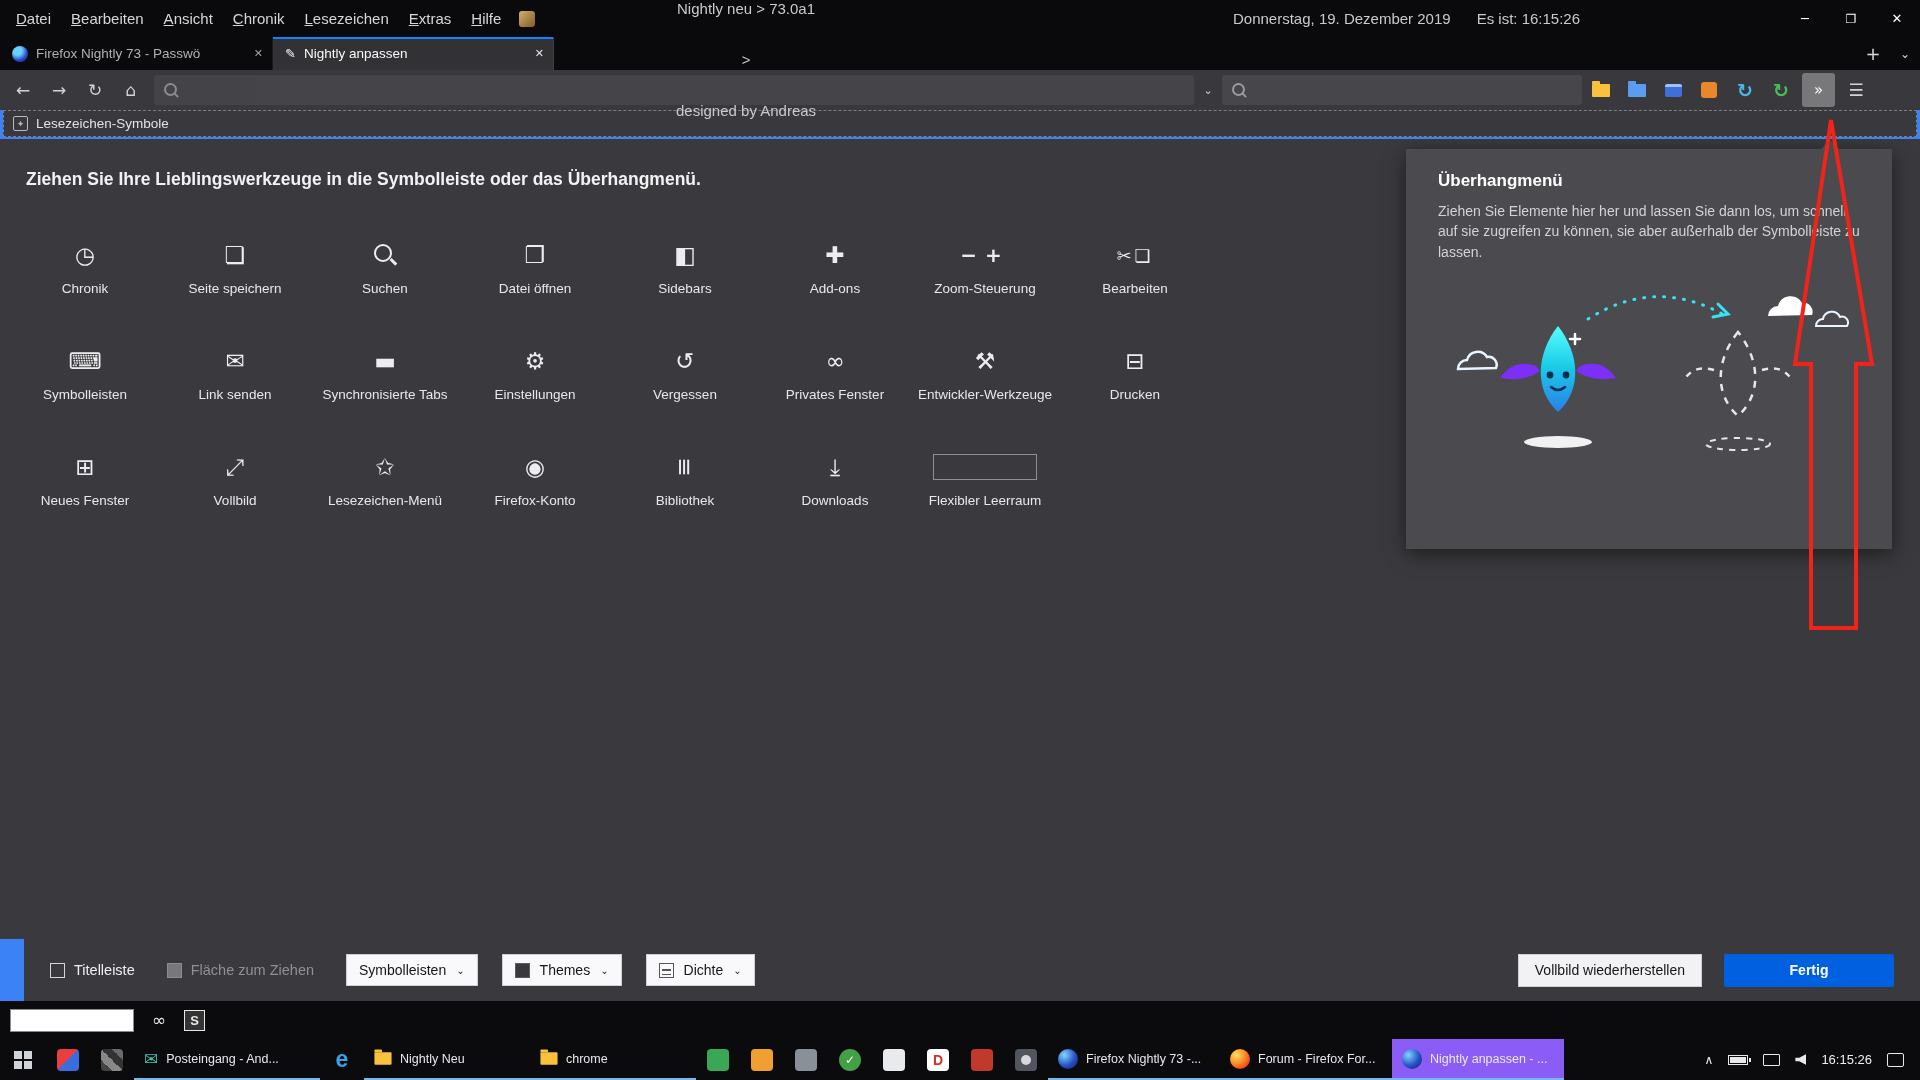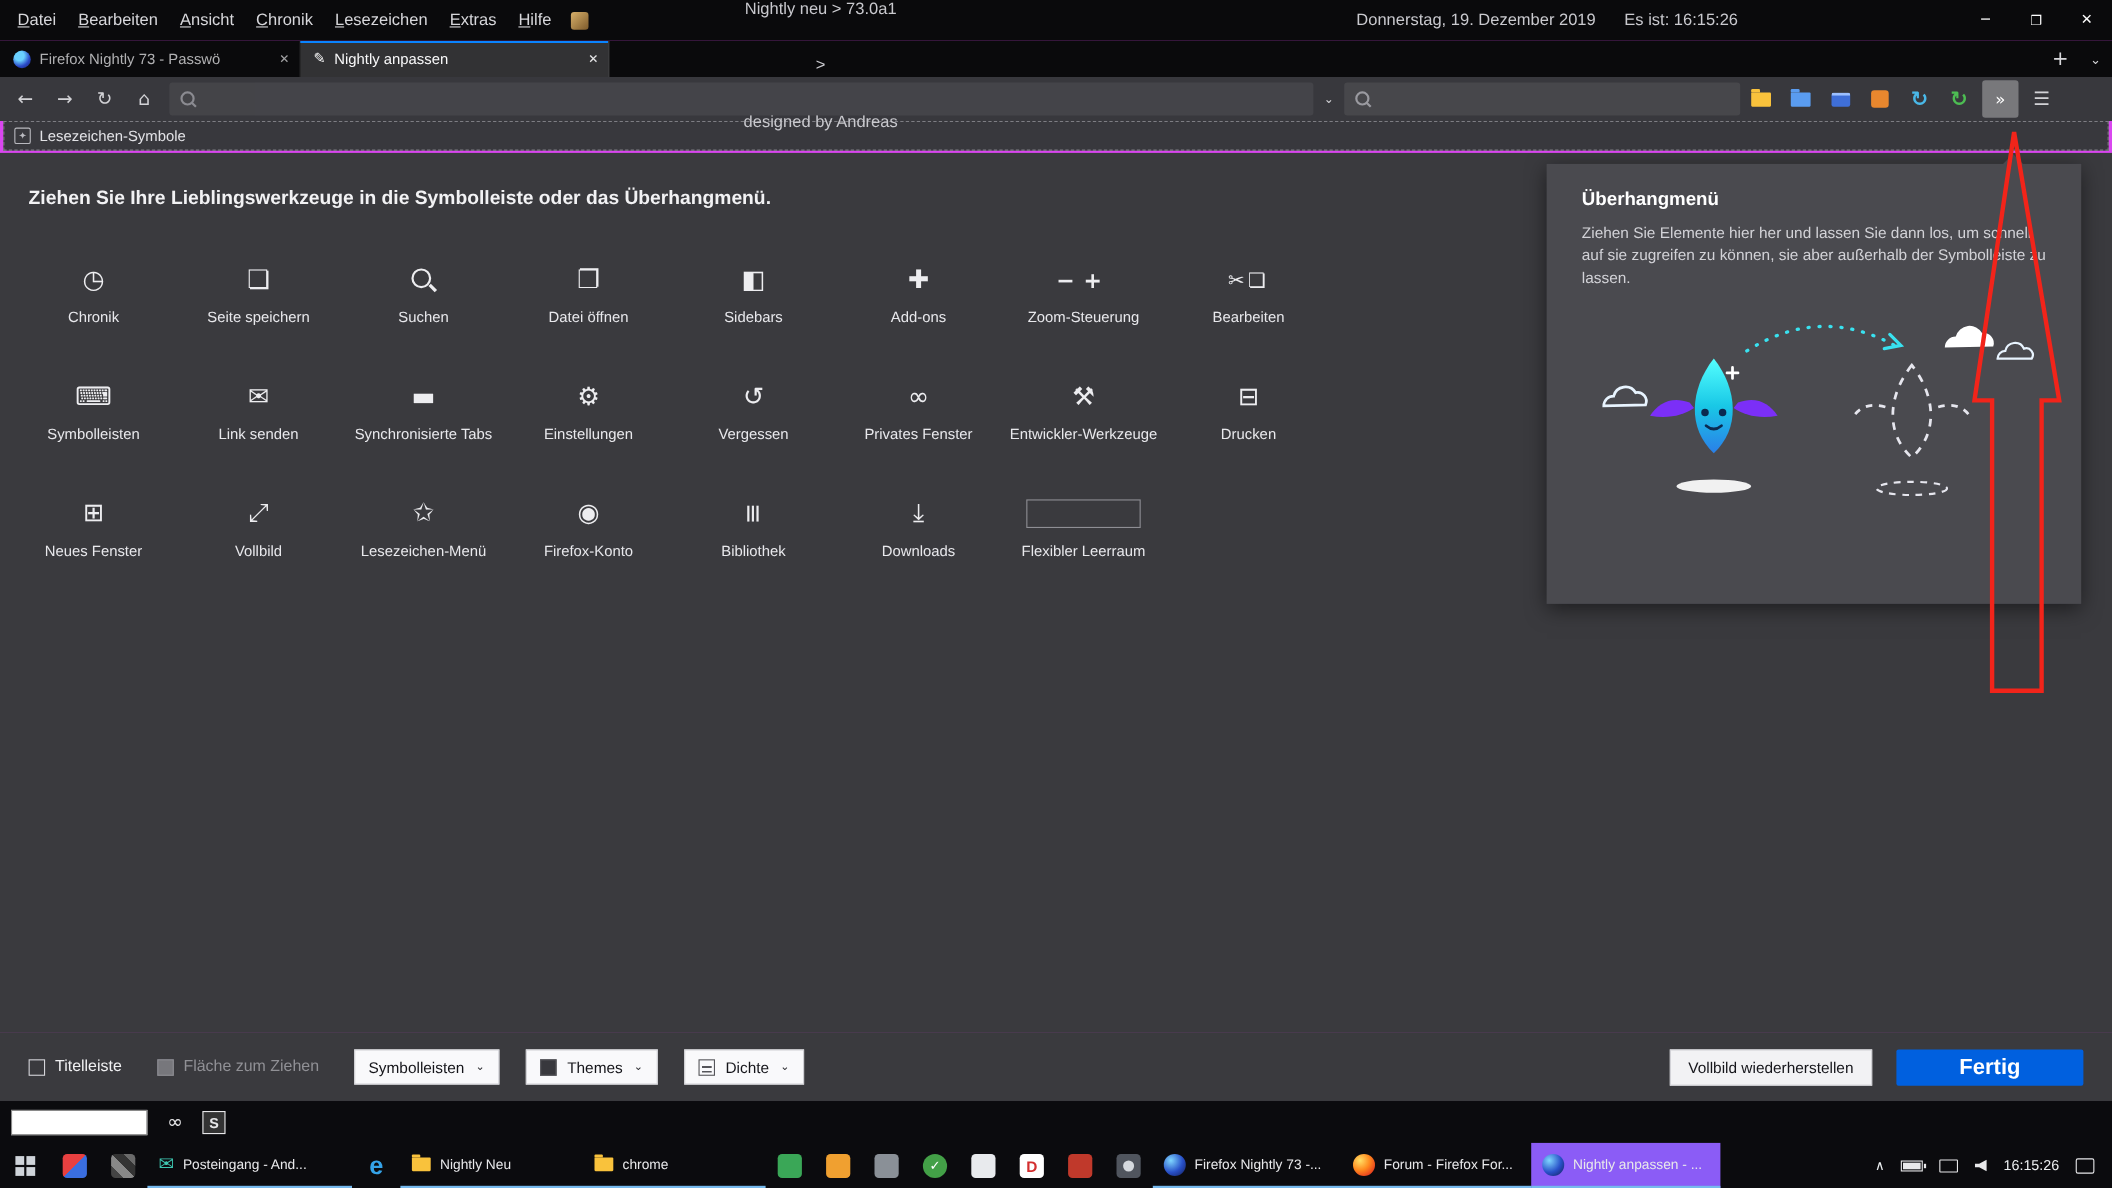--- a/index.html
+++ b/index.html
@@ -2,21 +2,21 @@
 <html><head>
 <meta charset="utf-8">
 <style>
   * { margin:0; padding:0; box-sizing:border-box; }
   html,body { width:1920px; height:1080px; }
   body { font-family:"Liberation Sans","DejaVu Sans",sans-serif; background:#000; overflow:hidden; cursor:default; }
   .glyph { font-family:"DejaVu Sans","Liberation Sans",sans-serif; }
   .screen { position:relative; width:1920px; height:1080px; background:#0b0b0d; }
 
   
-  .window { position:absolute; top:0; left:0; right:0; height:1001px; display:flex; flex-direction:column; background:#d946ef; }
+  .window { position:absolute; top:0; left:0; right:0; height:1001px; display:flex; flex-direction:column; background:#3b82f6; }
 
   
   .menubar { position:relative; height:37px; flex:none; background:#0a0a0c; display:flex; align-items:center; color:#d7d7db; font-size:15px; padding:0 0 0 6px; }
   .menus { display:flex; align-items:center; }
   .menu-item { display:inline-block; padding:0 10px; }
   .menu-item::first-letter { text-decoration:underline; }
   .mb-icon { width:16px; height:16px; border-radius:3px; margin-left:8px; background:linear-gradient(135deg,#d8b06a,#7c5a2b); }
   .mb-center { position:absolute; left:676px; top:0; height:37px; display:flex; align-items:center; gap:34px; color:#c9c9ce;flex-direction:column; }
   .mb-right { position:absolute; left:1233px; top:0; height:37px; display:flex; align-items:center; gap:26px; color:#c9c9ce; }
   .win-controls { position:absolute; right:0; top:0; display:flex; }
@@ -80,32 +80,32 @@
   .overflow-panel { position:absolute; right:28px; top:10px; width:486px; height:400px; background:#4a4a4f; box-shadow:0 5px 18px rgba(0,0,0,.5); padding:22px 32px 0; z-index:10; }
   .overflow-panel::before { content:""; position:absolute; top:-9px; right:52px; border-left:10px solid transparent; border-right:10px solid transparent; border-bottom:10px solid #4a4a4f; }
   .panel-title { font-size:17px; font-weight:bold; color:#ffffff; margin-bottom:10px; }
   .panel-desc { font-size:14px; color:#d2d2d7; line-height:1.45; max-width:432px; }
   .panel-art { display:block; margin:12px auto 0; }
 
   
   .red-arrow { position:absolute; left:1786px; top:112px; z-index:60; pointer-events:none; }
 
   
-  .footer { height:62px; flex:none; background:#3a3a3e; display:flex; align-items:center; padding:0 26px; }
+  .footer { height:62px; flex:none; background:#3a3a3e; display:flex; align-items:center; padding:0 26px;margin-left:24px; }
   .chk { display:flex; align-items:center; gap:9px; margin-right:32px; font-size:14.5px; color:#f0f0f2; }
   .chk-box { width:15px; height:15px; border:1.5px solid #d5d5da; background:transparent; flex:none; }
   .chk.disabled { color:#909095; }
   .chk.disabled .chk-box { border-color:#8c8c92; background:#77777c; }
   .dd { height:32px; background:#f9f9fb; color:#15151a; display:flex; align-items:center; gap:10px; padding:0 12px; font-size:14px; margin-right:24px; border:1px solid #cfcfd4; }
   .dd .chev { font-size:10px; color:#2a2a2e; }
   .dd-icon { width:15px; height:15px; flex:none; }
   .dd-icon.theme { background:#38383d; border:1px solid #5a5a5f; }
   .dd-icon.density { border:1px solid #55555a; background:repeating-linear-gradient(#55555a 0 2px, transparent 2px 5px); background-clip:content-box; padding:2px; }
   .restore-btn { margin-left:auto; height:33px; background:#f2f2f4; color:#15151a; display:flex; align-items:center; padding:0 16px; font-size:14px; border:1px solid #cfcfd4; }
-  .done-btn { height:33px; width:170px; margin-left:22px; background:#0060df; color:#fff; font-weight:bold; font-size:20px; display:flex; align-items:center; justify-content:center; border-radius:2px; }
+  .done-btn { height:33px; width:170px; margin-left:22px; background:#0060df; color:#fff; font-weight:bold; font-size:14px; display:flex; align-items:center; justify-content:center; border-radius:2px; }
 
   
   .taskbar { position:absolute; left:0; right:0; bottom:0; height:79px; background:#0b0b0e; display:flex; flex-direction:column; }
   .tb-row1 { height:38px; display:flex; align-items:center; gap:18px; padding:0 10px; }
   .address-box { width:124px; height:23px; background:#fff; border:1px solid #8a8a8a; }
   .glasses { color:#e8e8ea; font-size:17px; }
   .s-badge { width:21px; height:21px; border:1px solid #e8e8ea; color:#e8e8ea; background:#333; display:flex; align-items:center; justify-content:center; font-size:13px; font-weight:bold; }
   .tb-row2 { height:41px; display:flex; align-items:stretch; }
   .start-btn { width:46px; display:flex; align-items:center; justify-content:center; }
   .win-logo { display:grid; grid-template-columns:8px 8px; grid-template-rows:8px 8px; gap:2px; }

